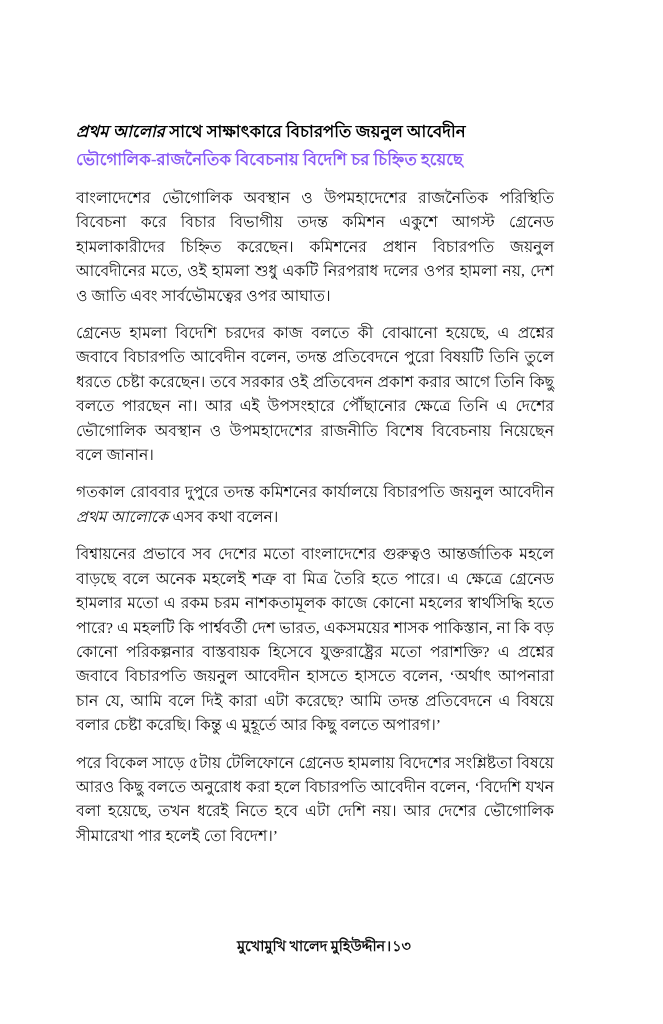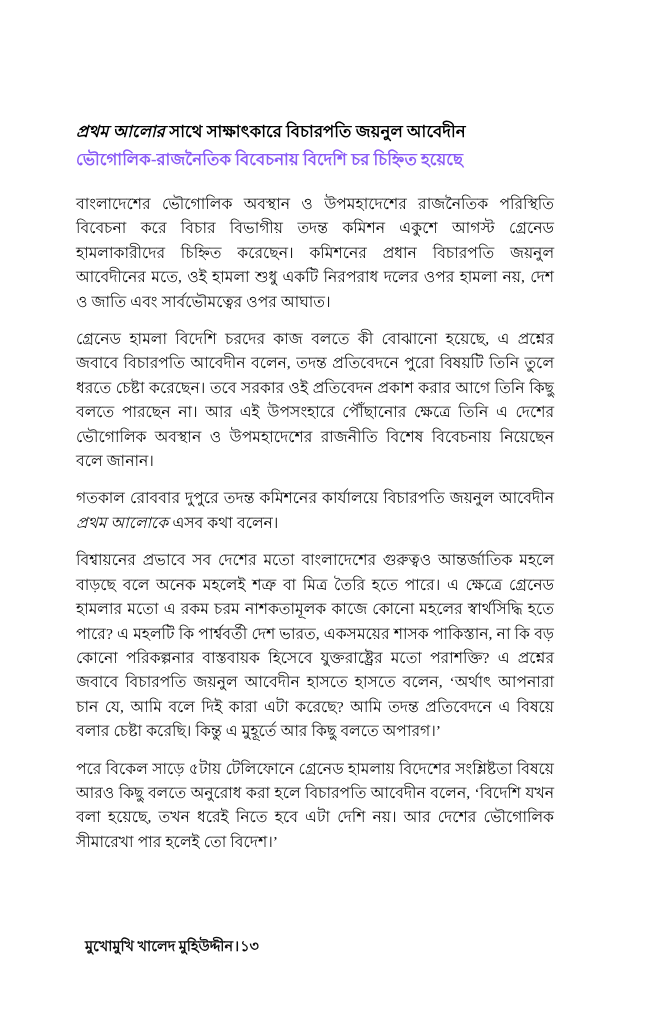--- a/index.html
+++ b/index.html
@@ -46,21 +46,21 @@
     font-weight: bold;
     font-size: 16.5px;
     line-height: 28px;
     letter-spacing: 0.1px;
     text-align: left;
     color: #8b5cf6;
   }
 
   
   .body-block {
-    margin-top: 18px;
+    margin-top: 12px;
   }
   p.para {
     margin: 0 0 13px 0;
     padding: 0;
     font-size: 15.6px;
     line-height: 24.4px;
     text-align: justify;
     text-justify: inter-word;
     color: #0d0d0d;
     word-spacing: 0.2px;
@@ -71,21 +71,21 @@
   p.para .ital {
     font-style: italic;
   }
 
   
   .running-foot {
     position: absolute;
     left: 85px;
     top: 936px;
     width: 478px;
-    text-align: left;
+    text-align: center;
     font-size: 14.4px;
     line-height: 20px;
     font-weight: bold;
     color: #0d0d0d;
     white-space: nowrap;
   }
   .running-foot .sep {
     padding: 0 1px;
   }
 </style>

